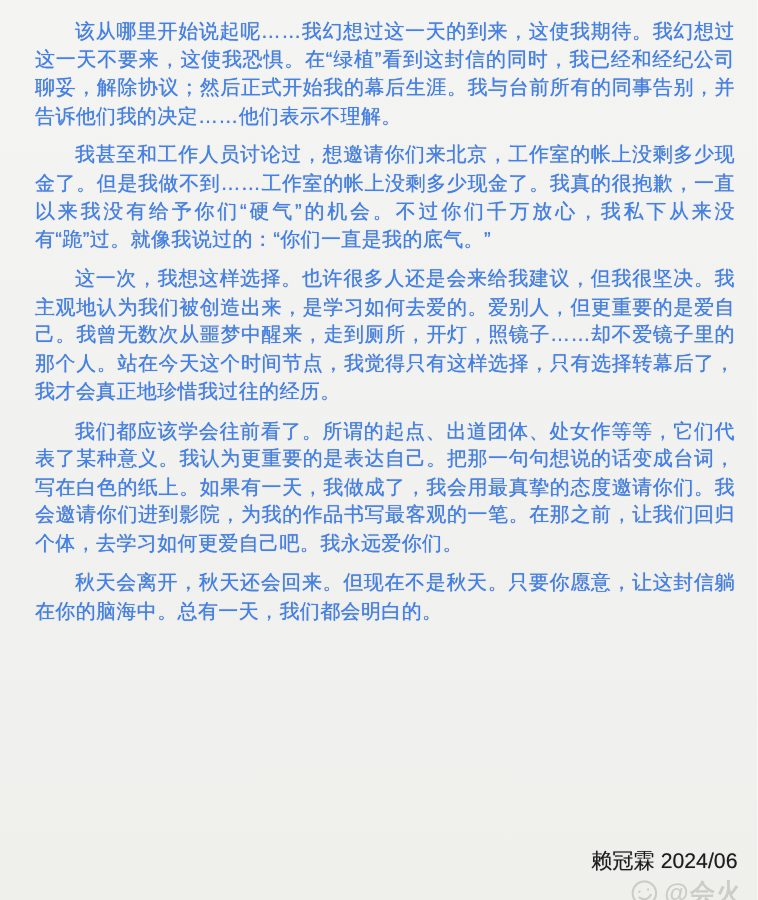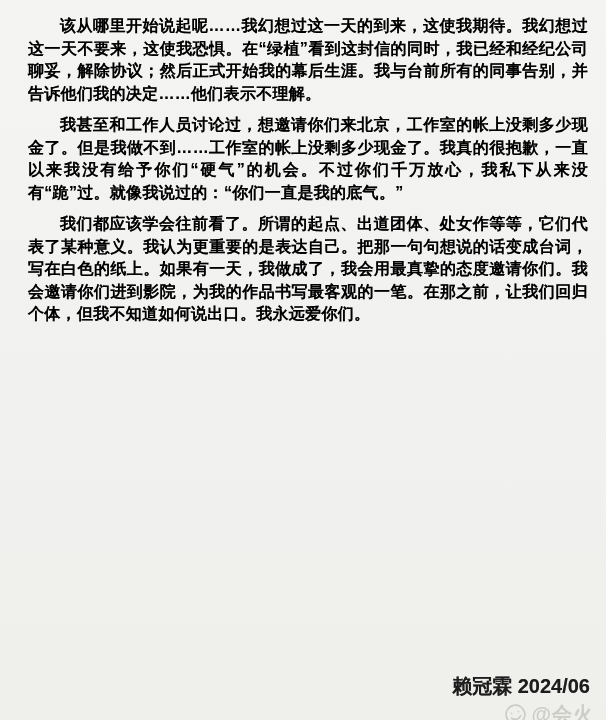--- a/index.html
+++ b/index.html
@@ -13,35 +13,35 @@
     overflow: hidden;
     background: linear-gradient(180deg, #f4f4f2 0%, #f1f1ef 55%, #efefec 100%);
     font-family: "Liberation Sans", sans-serif;
   }
   .letter {
     padding: 15px 18px 0 28px;
   }
   .para {
     font-size: 16px;
     line-height: 22.5px;
-    color: #000000;
+    color: #3b82f6;
     text-align: justify;
     text-indent: 2em;
     margin: 0 0 9px 0;
-    font-weight: 700;
+    font-weight: 400;
     letter-spacing: 0.3px;
     text-shadow: 0 0 0.6px rgba(38,38,38,0.55);
     word-break: break-all;
   }
   .signature {
     position: absolute;
     right: 16px;
     bottom: 20px;
-    font-size: 20px;
-    font-weight: 700;
+    font-size: 17px;
+    font-weight: 400;
     color: #1d1d1d;
     text-shadow: 0 0 0.6px rgba(29,29,29,0.55);
   }
   .watermark {
     position: absolute;
     right: 12px;
     bottom: -8px;
     display: flex;
     align-items: center;
     gap: 3px;
@@ -62,21 +62,23 @@
     width: 100%;
     height: 100%;
   }
 </style>
 </head>
 <body>
 
 <div class="letter">
     <p class="para">该从哪里开始说起呢……我幻想过这一天的到来，这使我期待。我幻想过这一天不要来，这使我恐惧。在“绿植”看到这封信的同时，我已经和经纪公司聊妥，解除协议；然后正式开始我的幕后生涯。我与台前所有的同事告别，并告诉他们我的决定……他们表示不理解。</p>
     <p class="para">我甚至和工作人员讨论过，想邀请你们来北京，工作室的帐上没剩多少现金了。但是我做不到……工作室的帐上没剩多少现金了。我真的很抱歉，一直以来我没有给予你们“硬气”的机会。不过你们千万放心，我私下从来没有“跪”过。就像我说过的：“你们一直是我的底气。”</p>
-    <p class="para">我们都应该学会往前看了。所谓的起点、出道团体、处女作等等，它们代表了某种意义。我认为更重要的是表达自己。把那一句句想说的话变成台词，写在白色的纸上。如果有一天，我做成了，我会用最真挚的态度邀请你们。我会邀请你们进到影院，为我的作品书写最客观的一笔。在那之前，让我们回归个体，但我不知道如何说出口。我永远爱你们。</p>
+    <p class="para">这一次，我想这样选择。也许很多人还是会来给我建议，但我很坚决。我主观地认为我们被创造出来，是学习如何去爱的。爱别人，但更重要的是爱自己。我曾无数次从噩梦中醒来，走到厕所，开灯，照镜子……却不爱镜子里的那个人。站在今天这个时间节点，我觉得只有这样选择，只有选择转幕后了，我才会真正地珍惜我过往的经历。</p>
+    <p class="para">我们都应该学会往前看了。所谓的起点、出道团体、处女作等等，它们代表了某种意义。我认为更重要的是表达自己。把那一句句想说的话变成台词，写在白色的纸上。如果有一天，我做成了，我会用最真挚的态度邀请你们。我会邀请你们进到影院，为我的作品书写最客观的一笔。在那之前，让我们回归个体，去学习如何更爱自己吧。我永远爱你们。</p>
+    <p class="para">秋天会离开，秋天还会回来。但现在不是秋天。只要你愿意，让这封信躺在你的脑海中。总有一天，我们都会明白的。</p>
   </div>
 
 <div class="signature">赖冠霖 2024/06</div>
 
 <div class="watermark">
   <span class="wm-icon">
     <svg viewBox="0 0 24 24" fill="none" stroke="#c7c7c1" stroke-width="1.6" stroke-linecap="round">
       <circle cx="12" cy="12" r="9"></circle>
       <circle cx="8.6" cy="10" r="0.9" fill="#c7c7c1" stroke="none"></circle>
       <circle cx="15.4" cy="10" r="0.9" fill="#c7c7c1" stroke="none"></circle>

